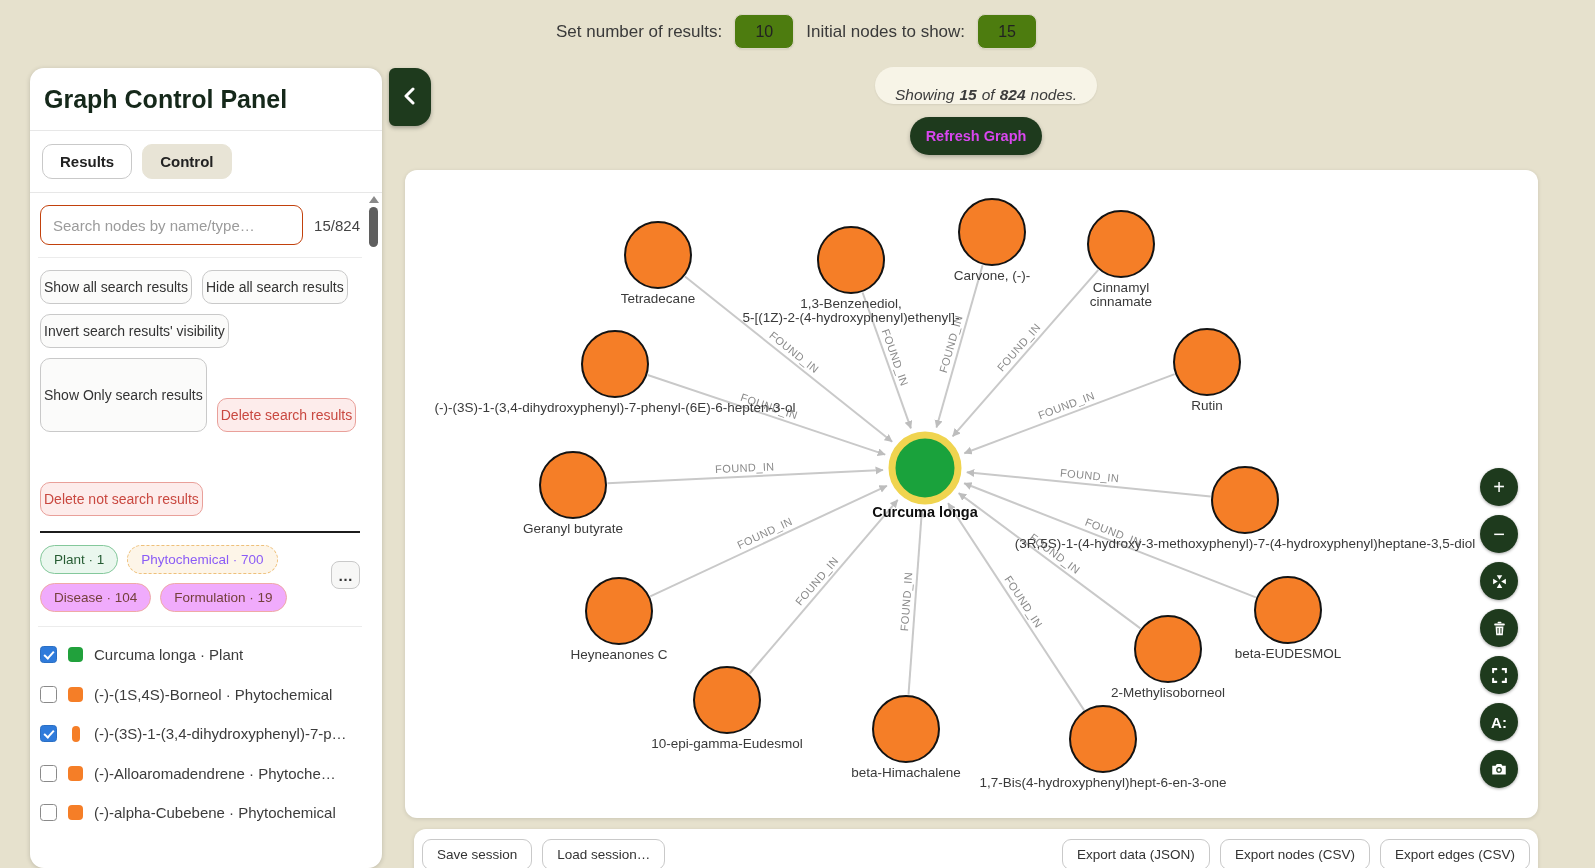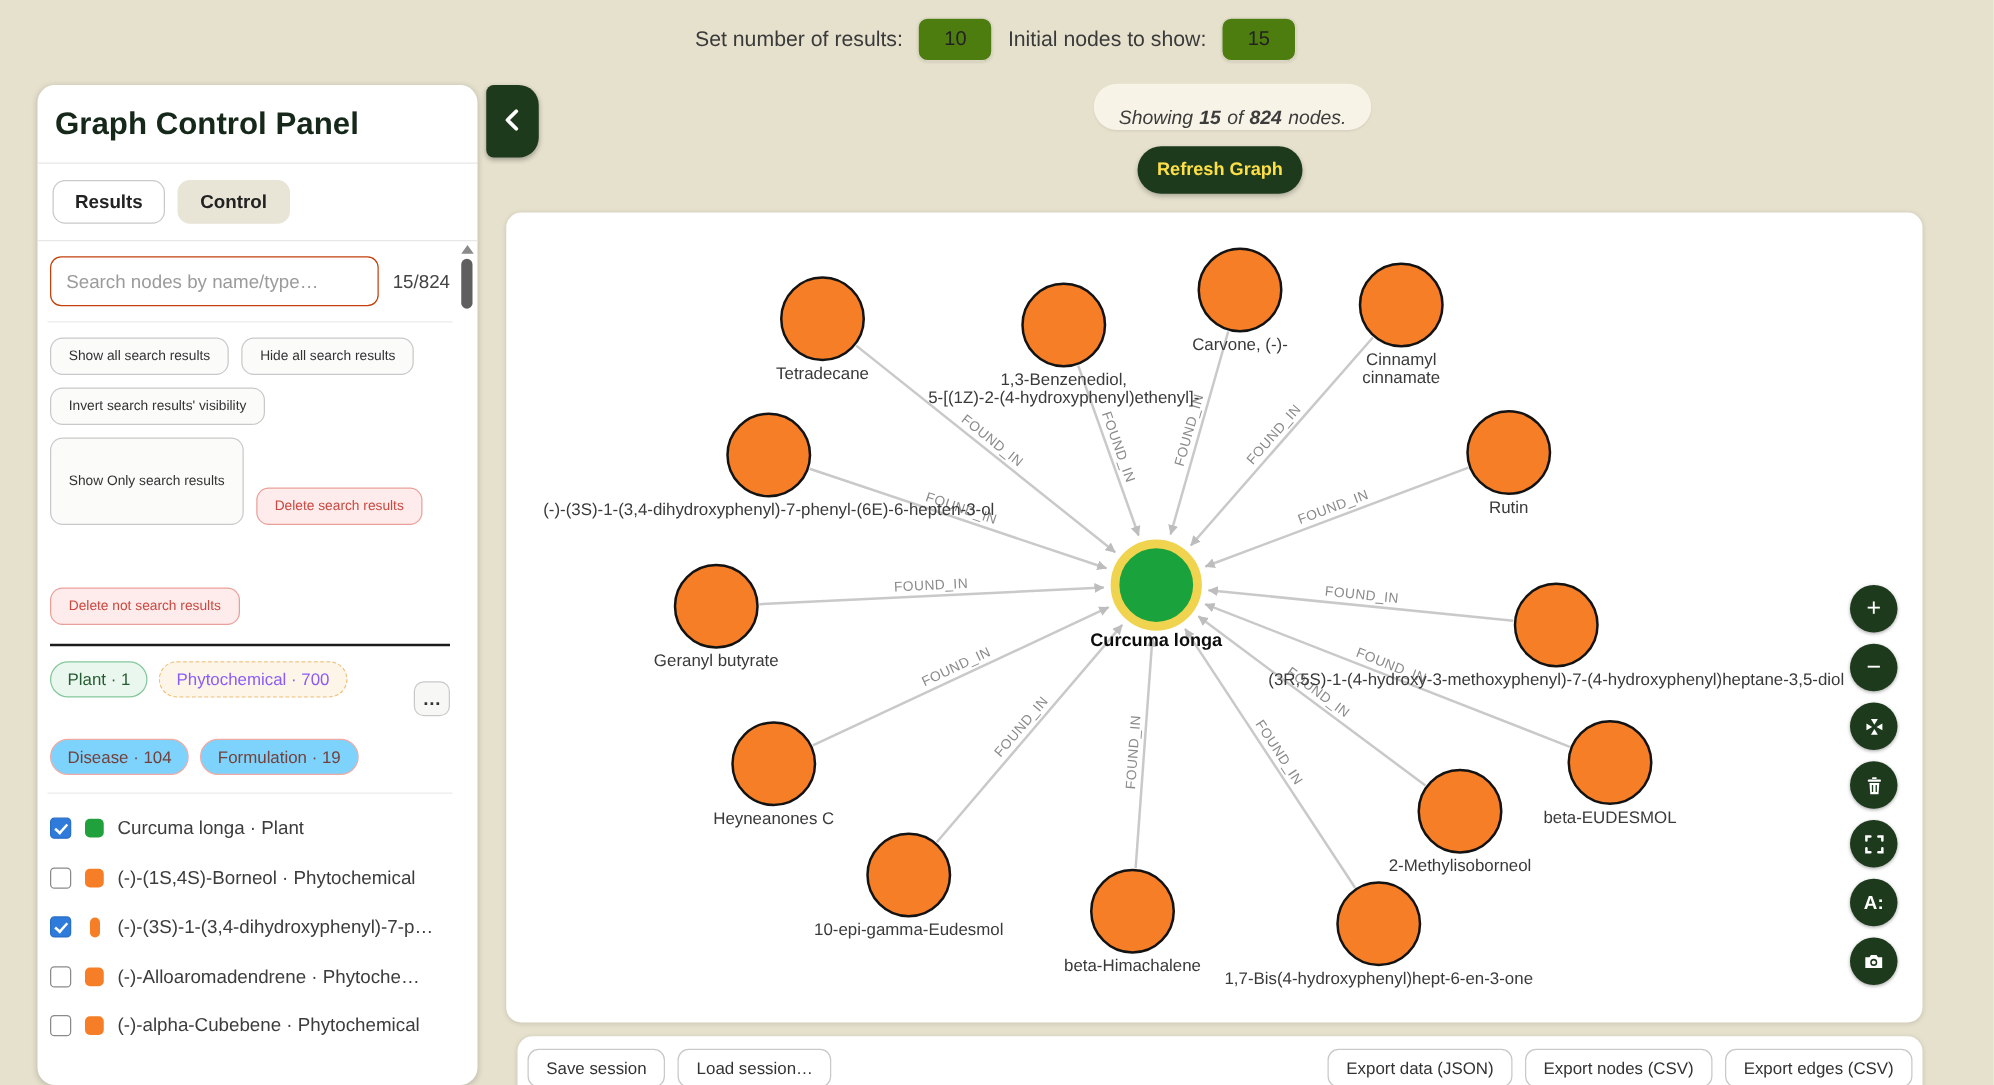--- a/index.html
+++ b/index.html
@@ -27,21 +27,21 @@
     position:absolute; left:875px; top:67px; height:37px;
     padding:0 20px; display:flex; align-items:flex-end; gap:5px;
     background:#f7f4e7; border-radius:19px;
     font-style:italic; font-size:15.5px; color:#3c3c3c;
     box-shadow:0 1px 2px rgba(0,0,0,.08);
     white-space:nowrap;
   }
   .showing-pill .b{ font-weight:bold; }
   .refresh-btn{
     position:absolute; left:910px; top:117px; width:132px; height:38px;
-    border:none; border-radius:19px; background:#1e3a1d; color:#fde047;
+    border:none; border-radius:19px; background:#1e3a1d; color:#d946ef;
     font-weight:bold; font-size:14.5px; font-family:"Liberation Sans",sans-serif;
     box-shadow:0 2px 4px rgba(0,0,0,.25); cursor:pointer;
   }
   
   .panel{
     position:absolute; left:30px; top:68px; width:352px; height:800px;
     background:#fff; border-radius:14px;
     box-shadow:0 1px 5px rgba(0,0,0,.18);
     overflow:hidden;
   }
@@ -61,32 +61,32 @@
   .search-input{
     width:264px; height:40px; border:1px solid #c2410c; border-radius:9px;
     padding:0 12px; font-size:15px; color:#333;
     font-family:"Liberation Sans",sans-serif;
   }
   .search-input::placeholder{ color:#9b9b9b; }
   .search-count{ font-size:15px; color:#444; }
   .light-divider{ height:1px; background:#ececec; margin:12px -2px 0; }
   .actions{ display:flex; flex-wrap:wrap; gap:10px; padding-top:12px; width:320px; }
   .action-btn{
-    padding:8px 14px; border-radius:10px; border:1px solid #c9c9c9;
-    background:#fbfbfa; font-size:11px; color:#333; cursor:pointer;
+    padding:8px 3px; border-radius:10px; border:1px solid #c9c9c9;
+    background:#fbfbfa; font-size:14px; color:#333; cursor:pointer;
     font-family:"Liberation Sans",sans-serif; white-space:nowrap;
   }
   .action-btn.danger{ background:#fdeceb; border-color:#e9a09a; color:#c94840;margin-top:40px; }
   .dark-divider{ height:2px; background:#1c1c1c; margin:15px 0 12px; }
   .tags-wrap{ position:relative; padding-right:46px; }
   .tags{ display:flex; flex-wrap:wrap; gap:9px; width:272px; }
   .tag{ padding:6px 13px; border-radius:16px; font-size:13.5px; white-space:nowrap; cursor:pointer; }
   .tag.plant{ background:#eaf7ee; border:1px solid #84c89b; color:#265c33; }
   .tag.phytochemical{ background:#fdf5e8; border:1px dashed #eec07a; color:#8b5cf6; }
-  .tag.disease, .tag.formulation{ background:#7dd3fc; border:1px solid #efaaa6; color:#74403c;margin-top:24px; }
+  .tag.disease, .tag.formulation{ background:#f0abfc; border:1px solid #efaaa6; color:#74403c; }
   .more-btn{
     position:absolute; right:0; top:16px; width:29px; height:28px;
     border:1px solid #c9c9c9; border-radius:8px; background:#f7f7f6;
     font-size:15px; font-weight:bold; color:#333; line-height:1;
     cursor:pointer; font-family:"Liberation Sans",sans-serif;
   }
   .node-list{ margin-top:8px; }
   .list-row{ display:flex; align-items:center; gap:11px; height:39.5px; font-size:15px; color:#3c3c3c; }
   .cb{ width:17px; height:17px; border:1.5px solid #8a8a8a; border-radius:3.5px; background:#fff; position:relative; flex:none; cursor:pointer; }
   .cb.checked{ background:#2f7bdb; border-color:#2a6fc4; }

